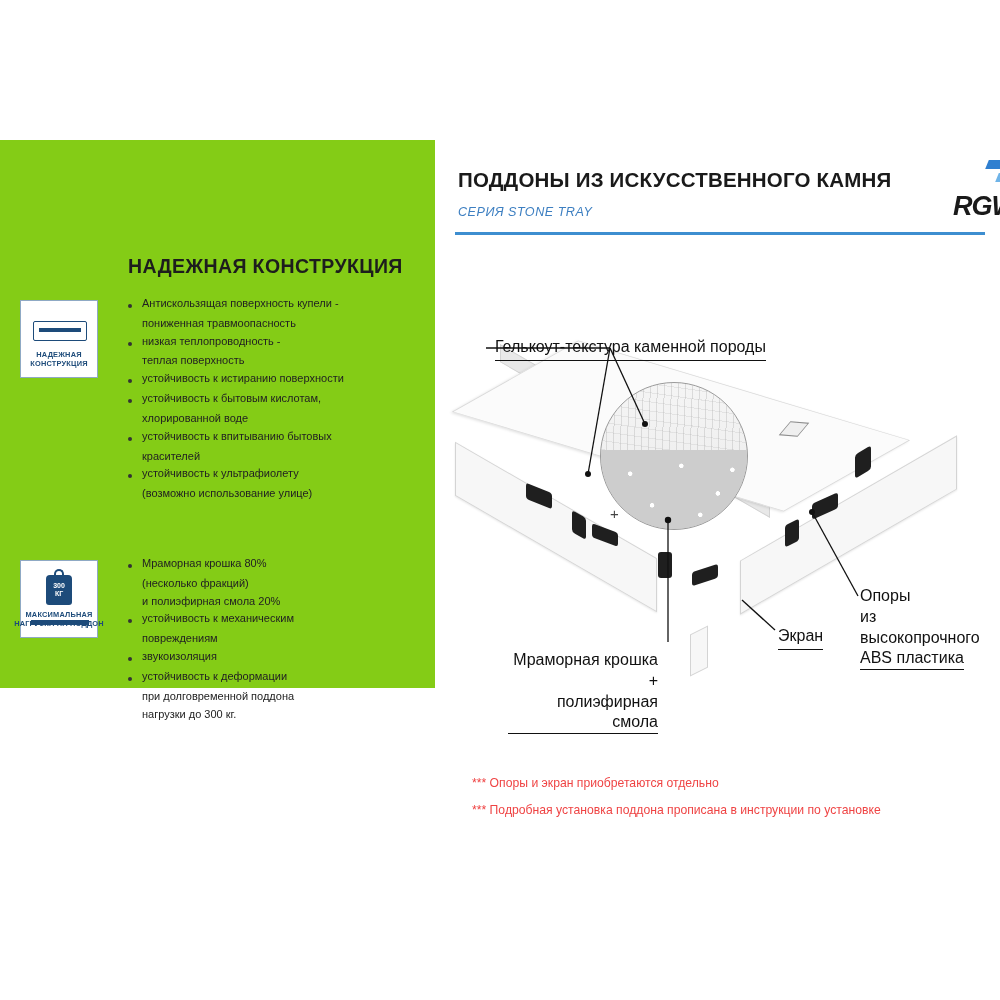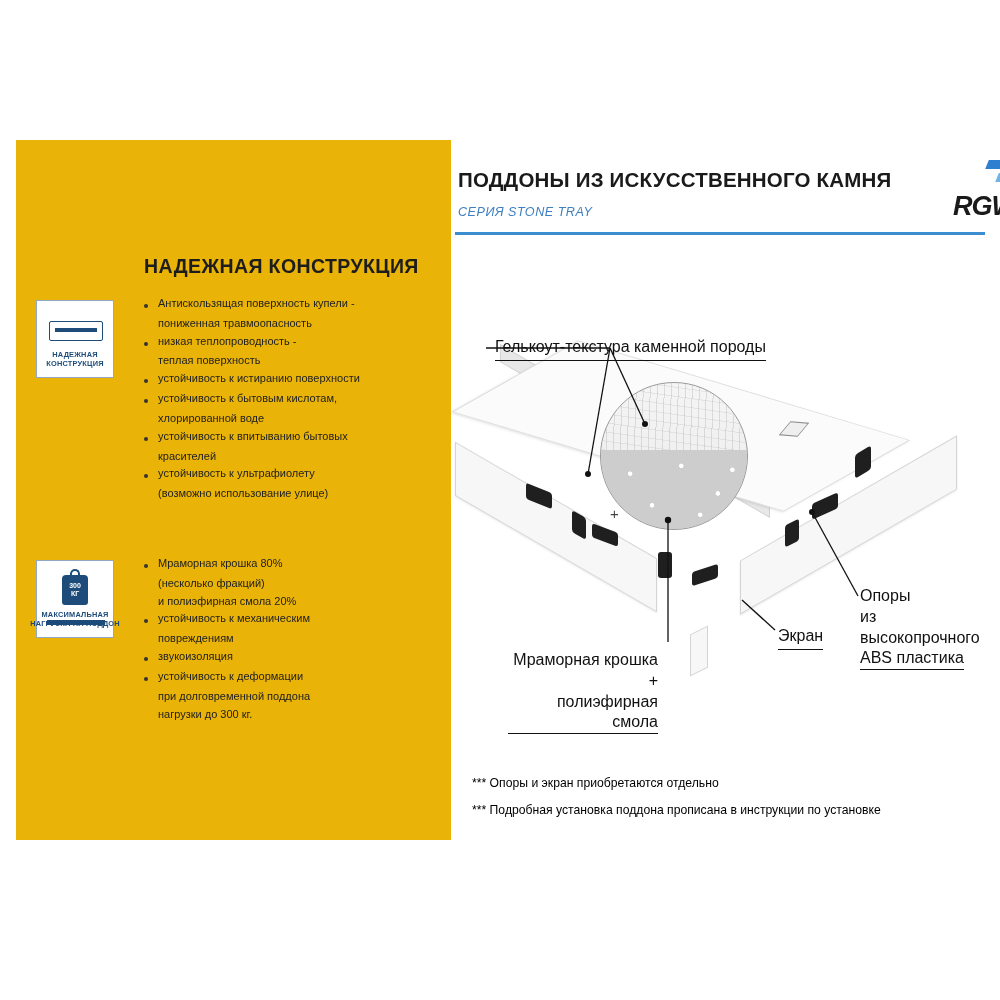--- a/index.html
+++ b/index.html
@@ -19,25 +19,25 @@
   .page {
     position: absolute;
     left: 0; top: 0;
     width: 1000px;
     height: 1000px;
   }
 
   
   .left-panel {
     position: absolute;
-    left: 16px;
+    left: 0px;
     top: 140px;
     width: 435px;
-    height: 700px;
-    background: #eab308;
+    height: 548px;
+    background: #84cc16;
   }
 
   .left-title {
     position: absolute;
     left: 128px;
     top: 115px;
     font-size: 19.5px;
     font-weight: bold;
     letter-spacing: 0.4px;
     color: #1d1d1d;
@@ -336,21 +336,21 @@
     background: #111111;
   }
   .c-gelcoat  { left: 495px; top: 337px; }
   .c-marble   { left: 508px; top: 650px; text-align: right; white-space: normal; width: 150px;}
   .c-screen   { left: 778px; top: 626px; }
   .c-supports { left: 860px; top: 586px; white-space: normal; width: 130px; }
 
   .footnote {
     position: absolute;
     font-size: 12.2px;
-    color: #000000;
+    color: #ef4444;
   }
   .fn-1 { left: 472px; top: 776px; }
   .fn-2 { left: 472px; top: 803px; }
 </style>
 </head>
 <body>
 
 <div class="page">
 
   <div class="left-panel">

